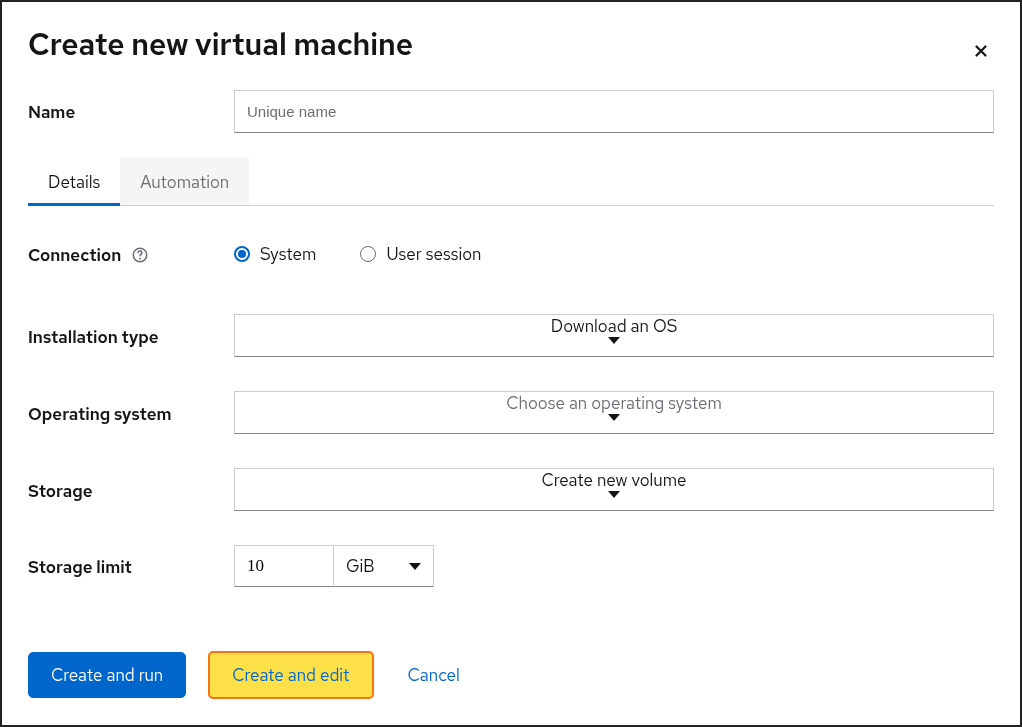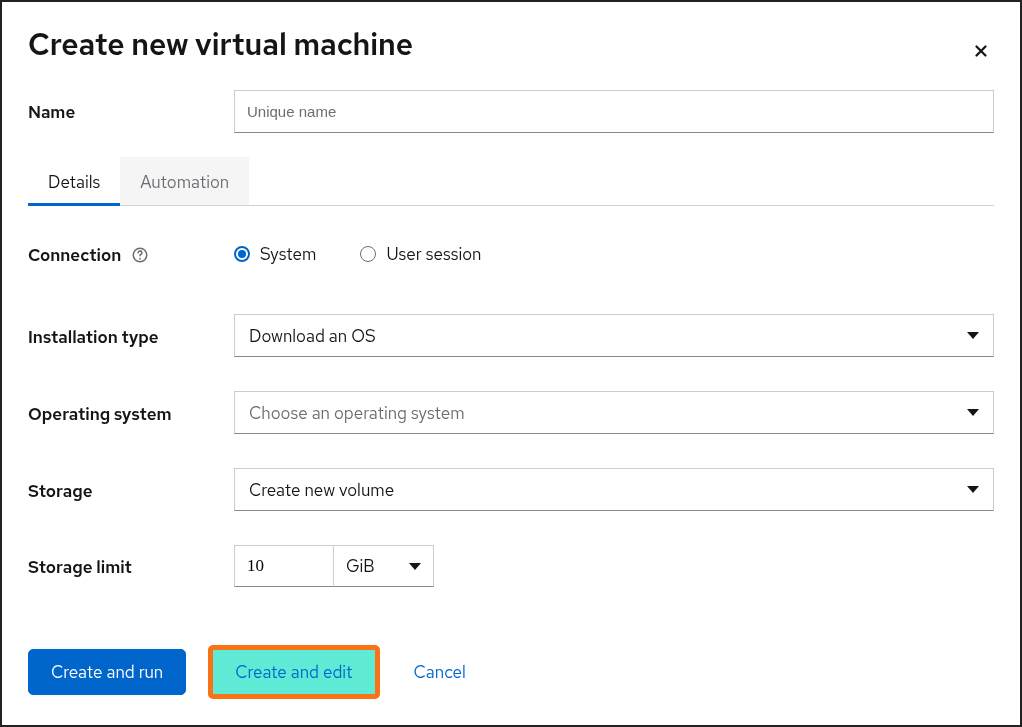--- a/index.html
+++ b/index.html
@@ -155,24 +155,25 @@
   }
   
   .select-box {
     width: 100%;
     height: 43px;
     border: 1px solid #ccc;
     border-bottom: 1px solid #888;
     background: #fff;
     display: flex;
     align-items: center;
-    justify-content: space-between;
+    justify-content: flex-start;
     padding: 0 14px;
     font-size: 17px;
     cursor: pointer;
+    flex-direction: column;
   }
   .select-box.placeholder .select-text { color: #6a6e73; }
   .select-text { color: #151515; }
   .caret-down {
     width: 0; height: 0;
     border-left: 6px solid transparent;
     border-right: 6px solid transparent;
     border-top: 7px solid #151515;
   }
   
@@ -218,23 +219,23 @@
     padding: 11px 22px;
     cursor: pointer;
     border-radius: 5px;
   }
   .btn-primary {
     background: #0066cc;
     color: #fff;
     border: 1px solid #0066cc;
   }
   .btn-secondary {
-    background: #5eead4;
+    background: #fde047;
     color: #0066cc;
-    border: 5px solid #f97316;
+    border: 2px solid #f97316;
   }
   .btn-link {
     background: none;
     border: none;
     color: #0066cc;
     padding: 11px 12px;
   }
 </style>
 </head>
 <body>

